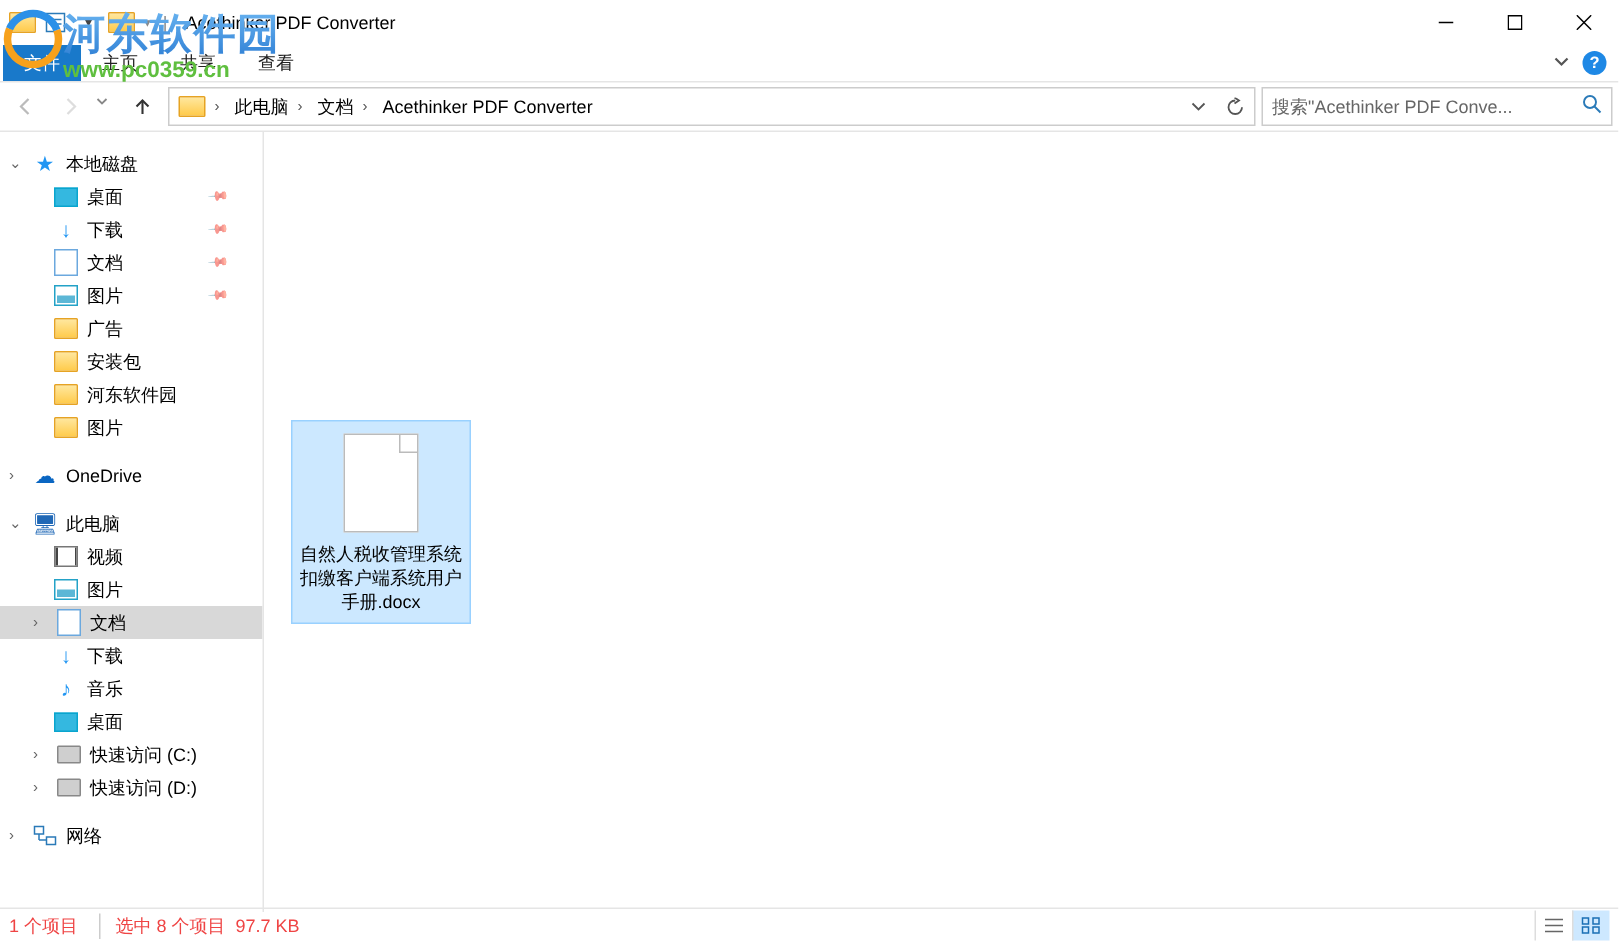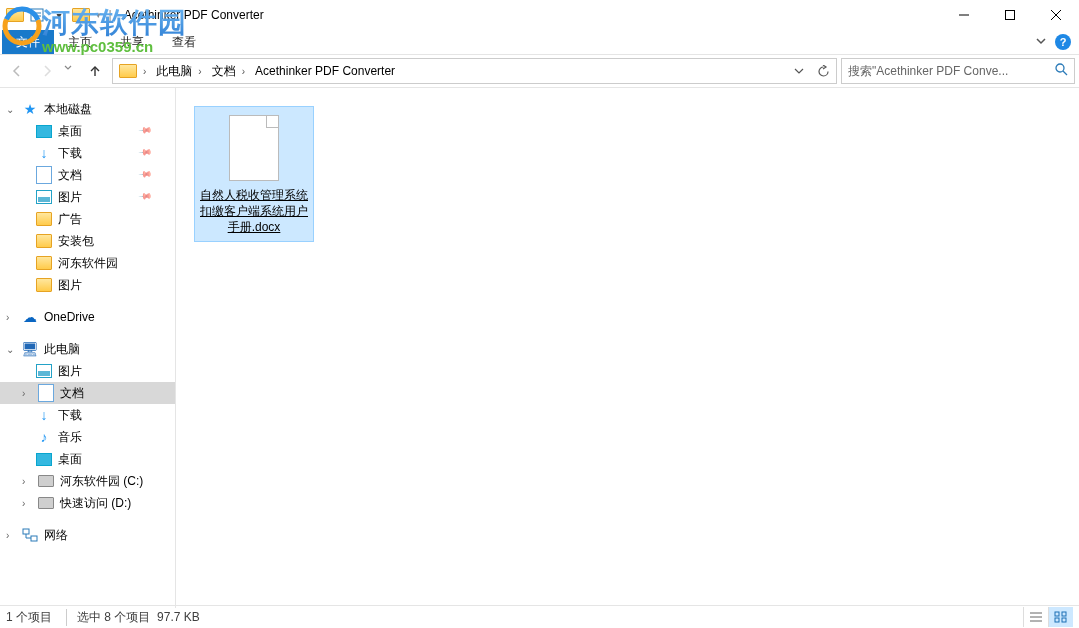--- a/index.html
+++ b/index.html
@@ -174,22 +174,21 @@
   .ico-vid { width:15px;height:12px; border:1px solid #777; background:linear-gradient(90deg,#444 0 2px,#fff 2px 13px,#444 13px);}
   .ico-mus { color:#2196f3; font-size:14px; }
   .ico-drive { width:15px;height:10px; background:#cfcfcf; border:1px solid #888; border-radius:1px; }
   .ico-net { color:#2196f3; font-size:14px; }
   .ico-desktop { width:15px;height:11px; border:1px solid #09a5ce; background:#34b8e0; }
   
   .content {
     flex:1;
     padding: 18px;
     display:flex;
-    align-items:flex-start;
-    text-decoration:underline;
+    align-items:center;
   }
   .file-tile {
     width: 110px;
     text-align: center;
     background: #cce8ff;
     border: 1px solid #99d1ff;
     padding: 8px 4px 6px;
   }
   .file-tile .thumb {
     width: 48px; height: 64px;
@@ -219,21 +218,21 @@
   
   .status-bar {
     position:absolute;
     bottom:0;left:0;right:0;
     height: 22px;
     border-top:1px solid #e5e5e5;
     display:flex;
     align-items:center;
     padding: 0 6px;
     font-size:12px;
-    color:#404040;
+    color:#ef4444;
   }
   .status-bar .seg { margin-right: 14px; }
   .status-bar .right { position:absolute; right:6px; display:flex; gap:0; }
   .view-btn { width:24px;height:20px;border-left:1px solid #ddd;display:flex;align-items:center;justify-content:center; }
   .view-btn.active { background:#cde8ff; }
   
   .watermark {
     position:absolute;
     top: 4px; left: 4px;
     pointer-events:none;
@@ -472,20 +471,26 @@
 
     <div style="height:10px"></div>
     <div class="tree-item root">
       <span class="expander">⌄</span>
       <span class="ico ico-pc">🖥</span>
       <span>此电脑</span>
     </div>
     <div id="pc-list">
         <div class="tree-item level1">
           <span class="ico">
+            <span class="ico-vid"></span>
+          </span>
+          <span>视频</span>
+        </div>
+        <div class="tree-item level1">
+          <span class="ico">
             <span class="ico-pic"></span>
           </span>
           <span>图片</span>
         </div>
         <div class="tree-item level1 selected">
           <span class="expander">›</span>
           <span class="ico">
             <span class="ico-doc"></span>
           </span>
           <span>文档</span>
@@ -502,21 +507,21 @@
           <span class="ico">
             <span class="ico-desktop"></span>
           </span>
           <span>桌面</span>
         </div>
         <div class="tree-item level1">
           <span class="expander">›</span>
           <span class="ico">
             <span class="ico-drive"></span>
           </span>
-          <span>河东软件园 (C:)</span>
+          <span>快速访问 (C:)</span>
         </div>
         <div class="tree-item level1">
           <span class="expander">›</span>
           <span class="ico">
             <span class="ico-drive"></span>
           </span>
           <span>快速访问 (D:)</span>
         </div>
       </div>
 

